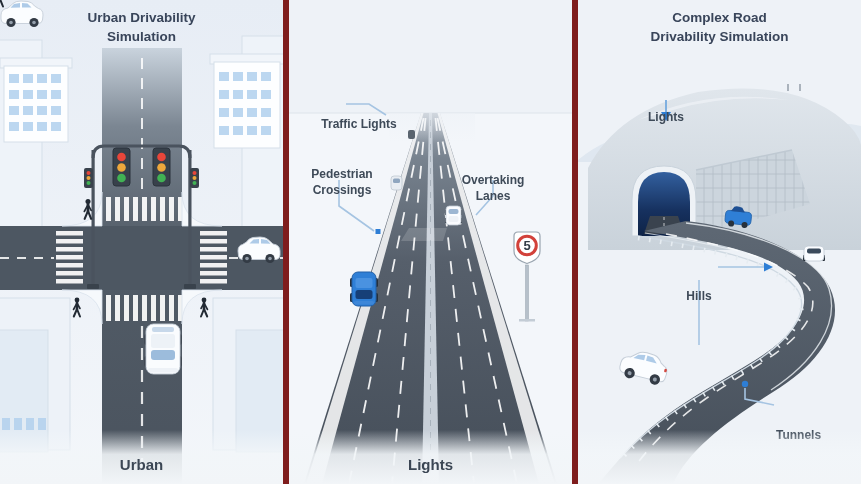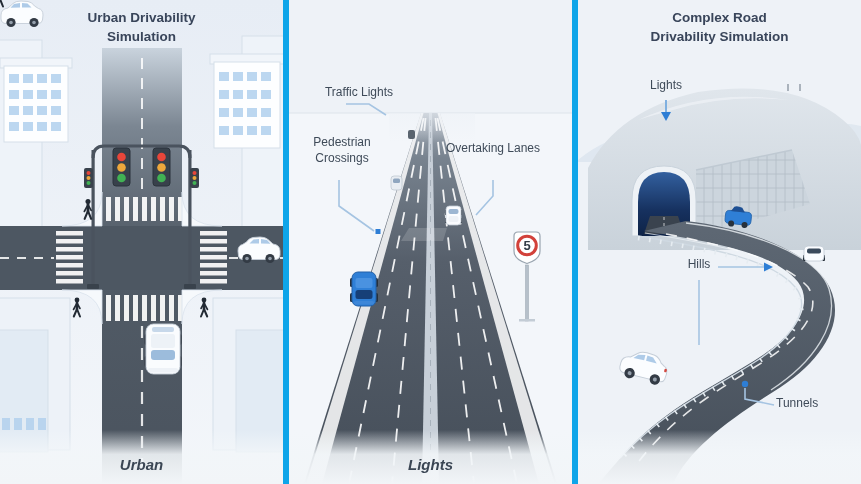--- a/index.html
+++ b/index.html
@@ -1,41 +1,41 @@
 <!DOCTYPE html>
 <html><head>
 <meta charset="utf-8">
 <style>
   html,body { margin:0; padding:0; background:#dfe5ec; }
   .stage {
     position:relative; width:861px; height:484px;
-    display:flex; gap:6px; background:#0ea5e9;
+    display:flex; gap:6px; background:#7f1d1d;
     font-family:"Liberation Sans", sans-serif; overflow:hidden;
   }
   .panel { position:relative; flex:0 0 283px; width:283px; height:484px; background:#f0f4f9; overflow:hidden; }
   svg.art { position:absolute; inset:0; width:100%; height:100%; display:block; }
   svg text { font-family:"Liberation Sans", sans-serif; }
 
   .title {
     position:absolute; top:9px; left:50%; transform:translateX(-50%);
     font-size:13.5px; font-weight:bold; color:#39455a; text-align:center; line-height:1.4;
   }
   .t1 { width:150px; } .t2 { width:150px; } .t3 { width:158px; }
 
   .band {
     position:absolute; left:0; right:0; bottom:0; height:54px;
     background:linear-gradient(180deg, rgba(241,245,249,0) 0%, rgba(242,246,249,0.9) 45%, #f2f5f8 100%);
   }
   .caption {
     position:absolute; bottom:11px; width:100%; text-align:center;
-    font-size:15px; font-weight:600; color:#3b4654;font-style:italic;
+    font-size:15px; font-weight:600; color:#3b4654;
   }
   .callout {
-    position:absolute; font-size:12px; font-weight:400; color:#3e4a58;
-    line-height:1.32; text-align:center;
+    position:absolute; font-size:12px; font-weight:700; color:#3e4a58;
+    line-height:1.32; text-align:center;margin-top:32px;
   }
   .lbl-traffic { left:12px;  top:85px;  width:116px; }
   .lbl-ped     { left:8px;   top:135px; width:90px;  }
   .lbl-over    { left:156px; top:141px; width:96px;  }
   .lbl-curves  { left:28px;  top:78px;  width:120px; }
   .lbl-hills   { left:95px;  top:257px; width:52px;  }
   .lbl-tunnels { left:198px; top:396px; width:84px; text-align:left; }
 </style>
 </head>
 <body>

